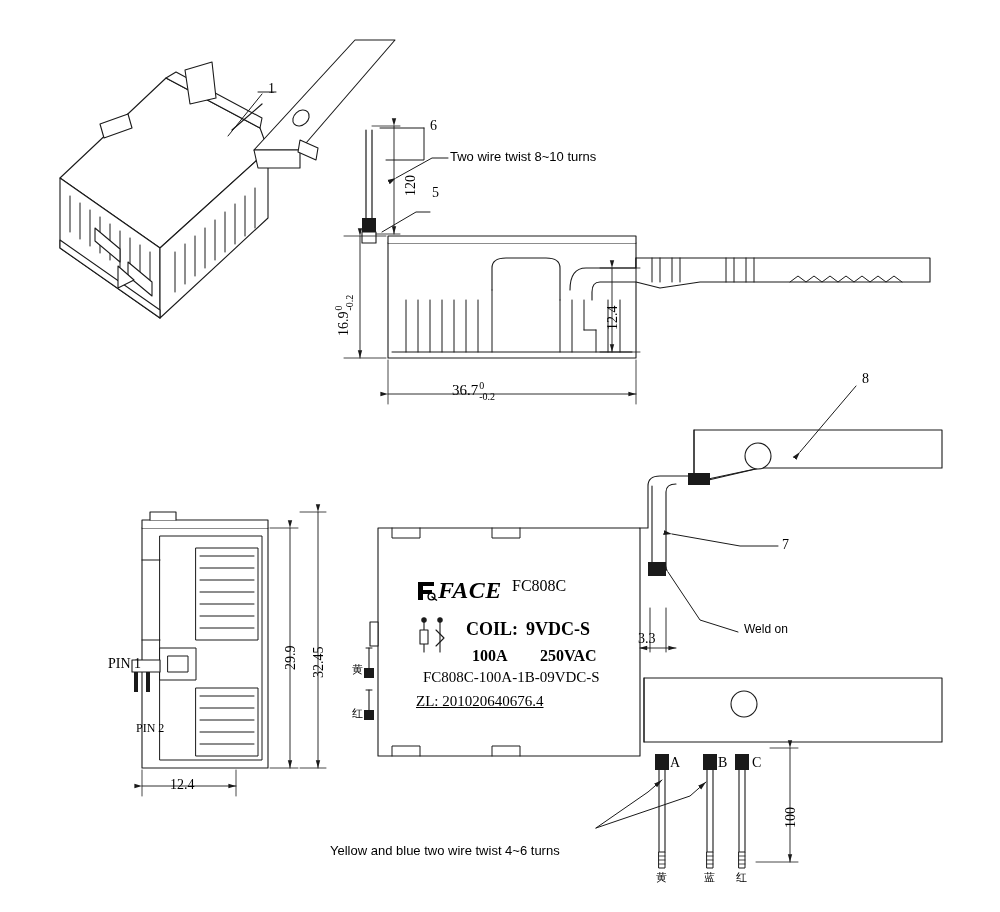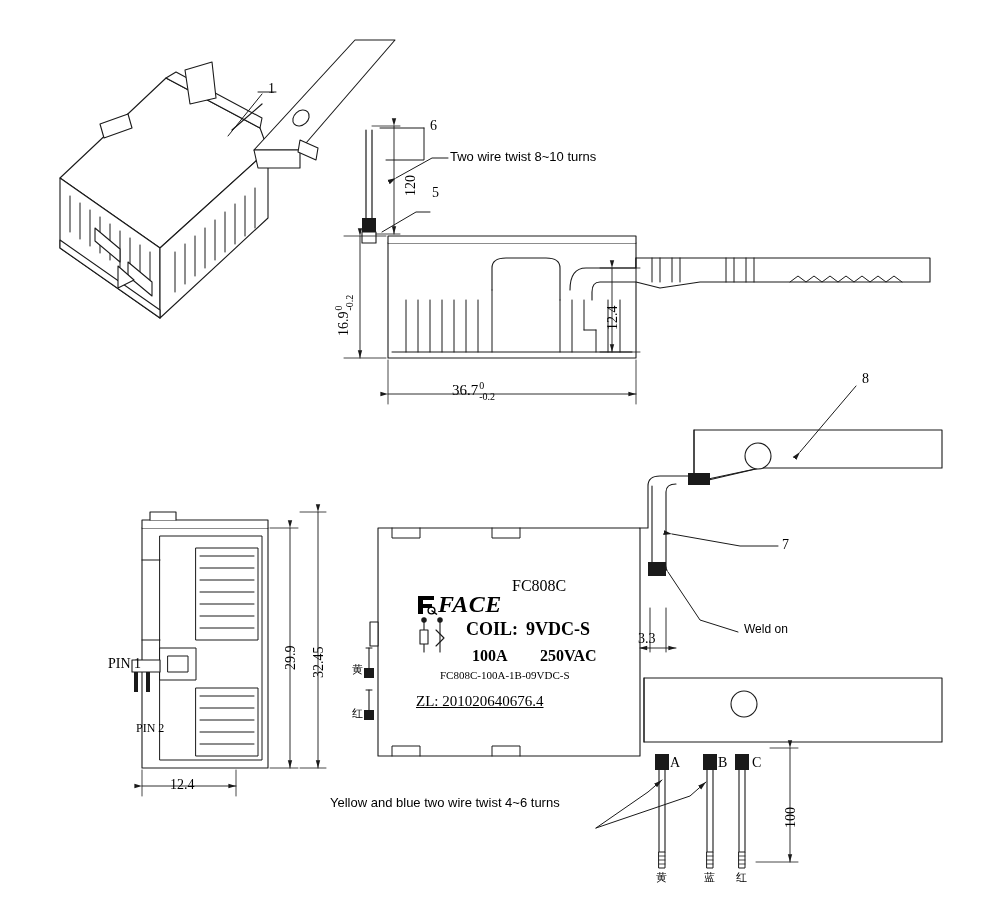--- a/index.html
+++ b/index.html
@@ -328,48 +328,48 @@
 
   <div class="lbl serif" style="left:638px; top:632px; font-size:14px;">3.3</div>
 
   <div class="lbl serif vert" style="left:284px; top:670px; font-size:14px;">29.9</div>
   <div class="lbl serif vert" style="left:312px; top:678px; font-size:14px;">32.45</div>
   <div class="lbl serif" style="left:170px; top:778px; font-size:14px;">12.4</div>
 
   <div class="lbl serif" style="left:108px; top:657px; font-size:14px;">PIN 1</div>
   <div class="lbl serif" style="left:92px; top:722px; font-size:12px;margin-left:44px;">PIN 2</div>
 
-  <div class="lbl" style="left:416px; top:592px; font-size:24px;">
+  <div class="lbl" style="left:416px; top:578px; font-size:24px;">
     <span style="display:inline-block; width:22px; height:20px; position:relative; vertical-align:-3px;">
       <svg viewBox="0 0 22 20" width="22" height="20">
         <path d="M2,1 L18,1 L18,5 L7,5 L7,9 L16,9 L16,13 L7,13 L7,19 L2,19 Z" fill="#000"></path>
         <circle cx="15.5" cy="15.5" r="3.4" fill="none" stroke="#000" stroke-width="1.4"></circle>
         <path d="M15.5,15.5 L21,19.5" stroke="#000" stroke-width="1.4"></path>
       </svg>
     </span><span class="brand" style="font-size:24px; letter-spacing:0.5px;">FACE</span>
   </div>
   <div class="lbl serif" style="left:512px; top:578px; font-size:16px;">FC808C</div>
 
   <div class="lbl serif" style="left:466px; top:620px; font-size:18px; font-weight:bold;">COIL:</div>
   <div class="lbl serif" style="left:526px; top:620px; font-size:18px; font-weight:bold;">9VDC-S</div>
 
   <div class="lbl serif" style="left:472px; top:648px; font-size:16px; font-weight:bold;">100A</div>
   <div class="lbl serif" style="left:540px; top:648px; font-size:16px; font-weight:bold;font-family:Liberation Serif, serif;">250VAC</div>
 
-  <div class="lbl serif" style="left:440px; top:670px; font-size:11px;">FC808C-100A-1B-09VDC-S</div>
+  <div class="lbl serif" style="left:423px; top:670px; font-size:15px;">FC808C-100A-1B-09VDC-S</div>
   <div class="lbl serif" style="left:416px; top:694px; font-size:15px;text-decoration:underline;">ZL: 201020640676.4</div>
 
   <div class="lbl sans" style="left:352px; top:664px; font-size:11px;">黄</div>
   <div class="lbl sans" style="left:352px; top:708px; font-size:11px;">红</div>
 
   <div class="lbl serif" style="left:670px; top:756px; font-size:14px;">A</div>
   <div class="lbl serif" style="left:718px; top:756px; font-size:14px;">B</div>
   <div class="lbl serif" style="left:752px; top:756px; font-size:14px;">C</div>
 
   <div class="lbl sans" style="left:656px; top:872px; font-size:11px;">黄</div>
   <div class="lbl sans" style="left:704px; top:872px; font-size:11px;">蓝</div>
   <div class="lbl sans" style="left:736px; top:872px; font-size:11px;">红</div>
 
   <div class="lbl serif vert" style="left:784px; top:828px; font-size:14px;">100</div>
 
-  <div class="lbl sans" style="left:330px; top:796px; font-size:13px;">Yellow and blue two wire twist 4~6 turns</div>
+  <div class="lbl sans" style="left:330px; top:844px; font-size:13px;">Yellow and blue two wire twist 4~6 turns</div>
 
 </div>
 
 </body></html>

